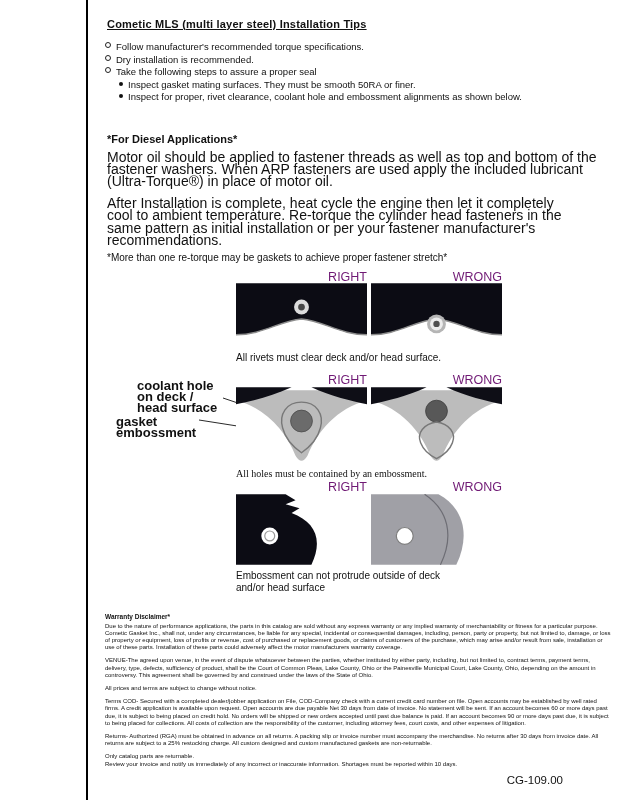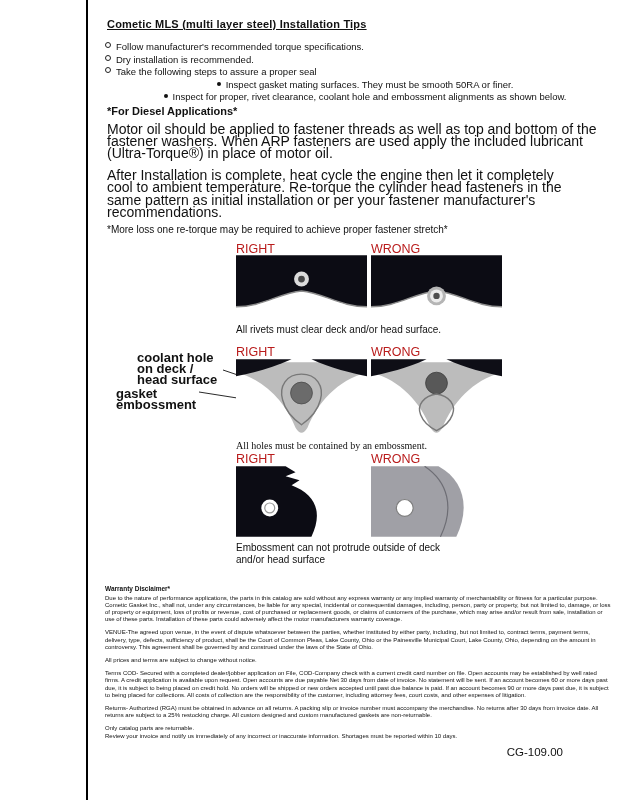--- a/index.html
+++ b/index.html
@@ -8,32 +8,32 @@
     background:#ffffff; overflow:hidden;
     font-family:"Liberation Sans", sans-serif; color:#111;
   }
   .spine { position:absolute; left:86px; top:0; width:2px; height:800px; background:#000; }
   .content { position:absolute; left:105px; top:18px; width:506px; }
 
   .title { font-size:11px; font-weight:bold; text-decoration:underline; margin:0 0 11px 2px; letter-spacing:.2px; }
 
   .tips { font-size:9.5px; }
   .tip { line-height:12.5px; }
-  .tip.sub { margin-left:14px;text-align:center; }
+  .tip.sub { margin-left:14px; }
   .marker { display:inline-block; margin-right:5px; vertical-align:2px; }
   .marker.ring { width:4px; height:4px; border:1px solid #222; border-radius:50%; }
   .marker.dot  { width:4px; height:4px; background:#111; border-radius:50%; }
 
-  .diesel-heading { font-size:11px; font-weight:bold; margin:1px 0 6px 2px; }
+  .diesel-heading { font-size:11px; font-weight:bold; margin:29px 0 6px 2px; }
   .para { font-size:14px; line-height:12.4px; width:492px; margin:0 0 9px 2px; }
   .para.second { margin-bottom:6px; width:470px; }
   .note { font-size:10px; line-height:12px; margin:0 0 0 2px; }
 
   .figures { position:relative; height:335px; margin-top:6px; }
-  .fig-h { position:absolute; width:131px; text-align:left; font-size:12.5px; color:#b91c1c; }
+  .fig-h { position:absolute; width:131px; text-align:right; font-size:12.5px; color:#701a75; }
   .fig-img { position:absolute; width:131px; height:auto; display:block; }
   .fig-cap { position:absolute; left:131px; font-size:10px; line-height:12px; }
   .col-l { left:131px; } .col-r { left:266px; }
   .h1row { top:0; } .i1row { top:13px; } .c1 { top:82px; }
   .h2row { top:103px; } .i2row { top:117px; } .c2 { top:198px;font-family:Liberation Serif, serif; }
   .h3row { top:210px; } .i3row { top:224px; } .c3 { top:300px; width:235px; }
   .fig-label { position:absolute; font-size:13px; line-height:11px;font-weight:bold; }
   .lbl-coolant { left:32px; top:110px; width:90px; }
   .lbl-emboss { left:11px; top:146px; width:95px; }
   .fig-lines { position:absolute; left:0; top:104px; }
@@ -69,21 +69,21 @@
         <span class="marker dot"></span><span>Inspect gasket mating surfaces.  They must be smooth 50RA or finer.</span>
       </div>
       <div class="tip sub">
         <span class="marker dot"></span><span>Inspect for proper, rivet clearance, coolant hole and embossment alignments as shown below.</span>
       </div>
     </div>
 
     <div class="diesel-heading">*For Diesel Applications*</div>
     <p class="para">Motor oil should be applied to fastener threads as well as top and bottom of the fastener washers. When ARP fasteners are used apply the included lubricant (Ultra-Torque®) in place of motor oil.</p>
     <p class="para second">After Installation is complete, heat cycle the engine then let it completely cool to ambient temperature. Re-torque the cylinder head fasteners in the same pattern as initial installation or per your fastener manufacturer's recommendations.</p>
-    <p class="note">*More loss one re-torque may be required to achieve proper fastener stretch*</p>
+    <p class="note">*More than one re-torque may be gaskets to achieve proper fastener stretch*</p>
 
     <div class="figures">
 
       <div class="fig-h h1row col-l">RIGHT</div>
       <div class="fig-h h1row col-r">WRONG</div>
 
       <svg class="fig-img i1row col-l" width="131" height="64" viewBox="0 0 132 64">
         <rect width="132" height="64" fill="#ffffff"></rect>
         <path d="M0,0 H132 V52 C106,52 88,38 66,36 C44,38 26,52 0,52 Z" fill="#0c0c14"></path>
         <path d="M0,52 C26,52 44,38 66,36 C88,38 106,52 132,52" fill="none" stroke="#8d8d8d" stroke-width="1.5"></path>

